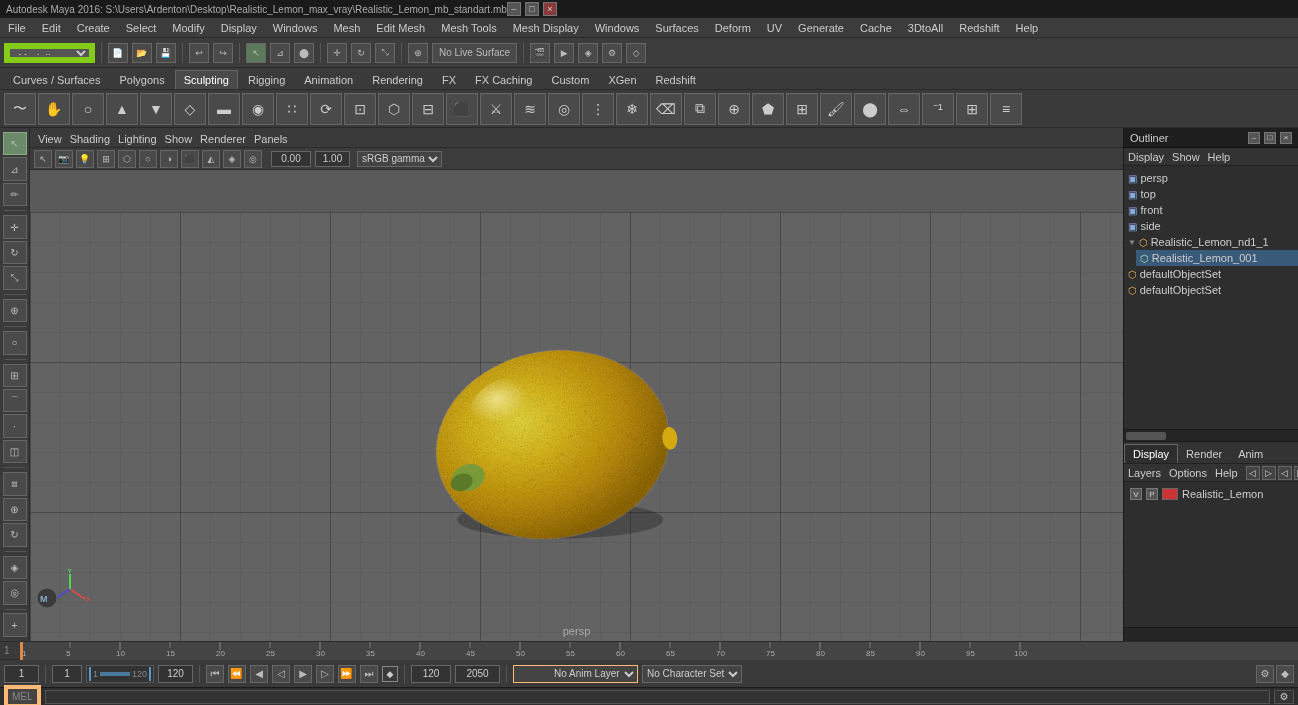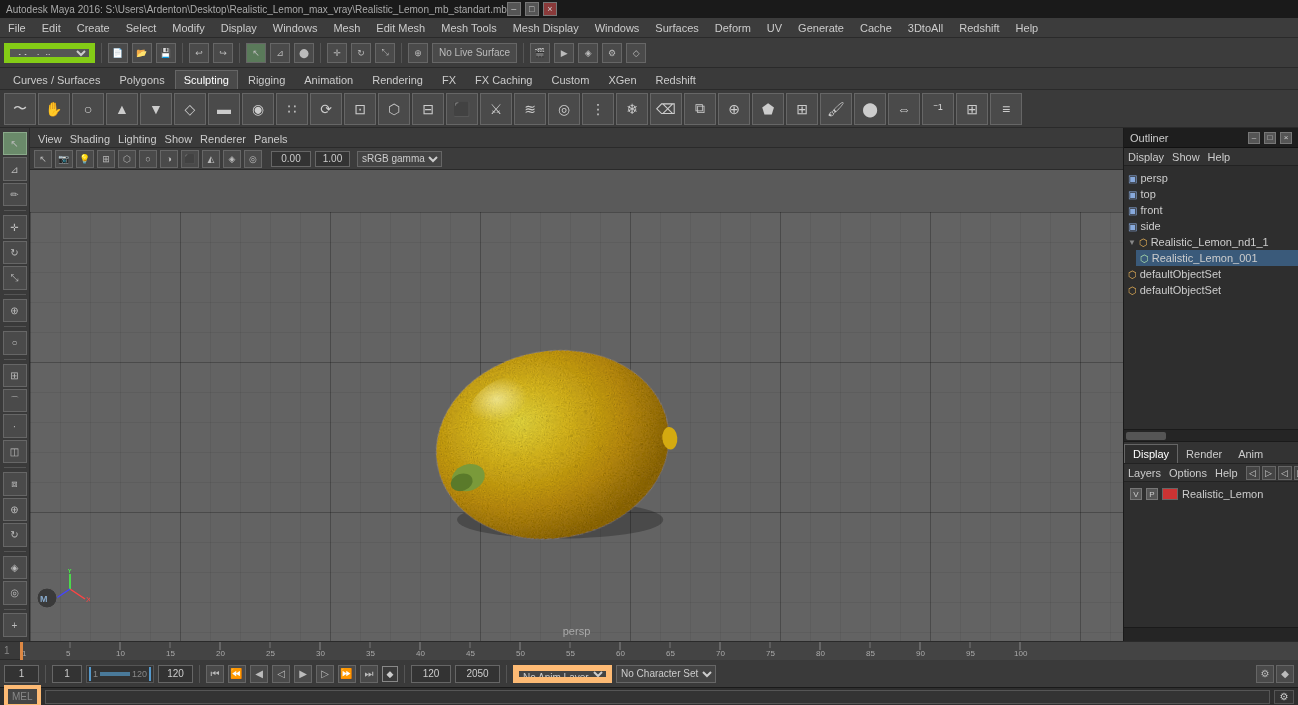--- a/index.html
+++ b/index.html
@@ -412,24 +412,25 @@
     .playback-btn {
       width: 18px; height: 18px;
       background: #4a4a4a;
       border: 1px solid #666;
       display: flex; align-items: center; justify-content: center;
       cursor: pointer;
       font-size: 10px; color: #bbb;
     }
     #anim-layer-select {
       background: #444;
-      border: 6px solid #fdba74;
+      border: 1px solid #fdba74;
       color: #ccc;
       font-size: 10px;
       height: 18px;
+      padding-left: 36px;
     }
     #char-select {
       background: #444;
       border: 1px solid #666;
       color: #ccc;
       font-size: 10px;
       height: 18px;
     }
     .bottom-sep {
       width: 1px; height: 18px;

